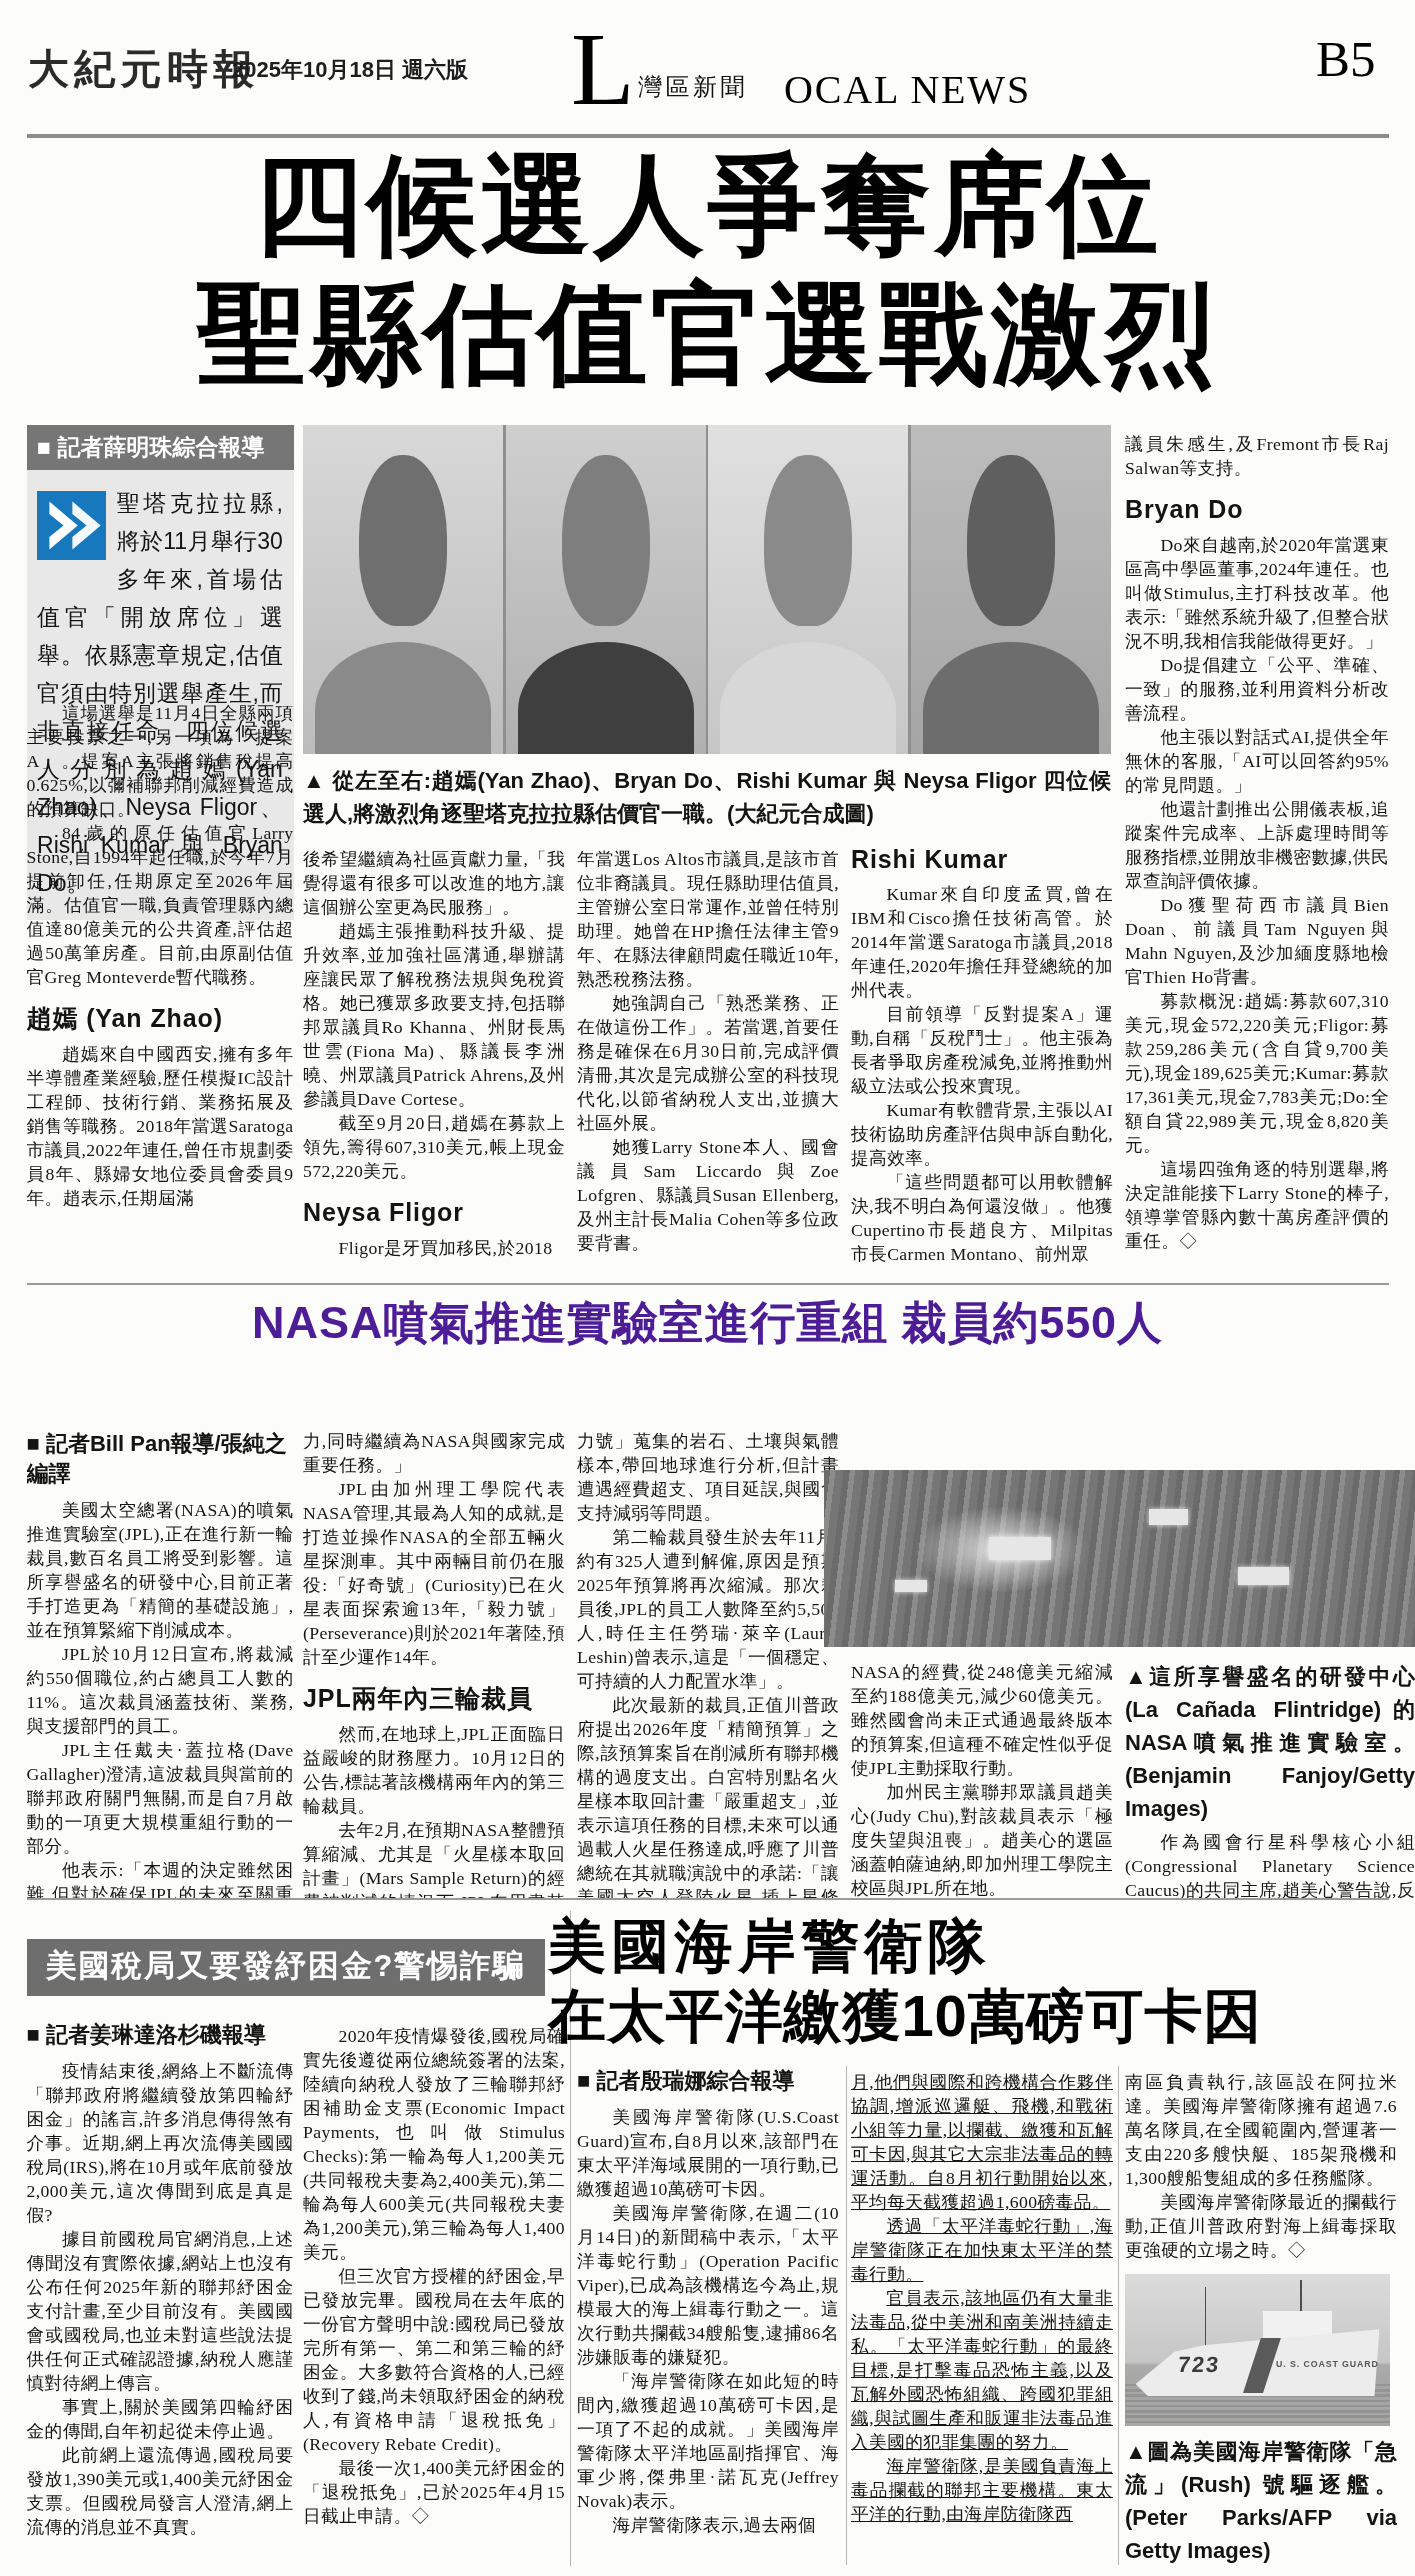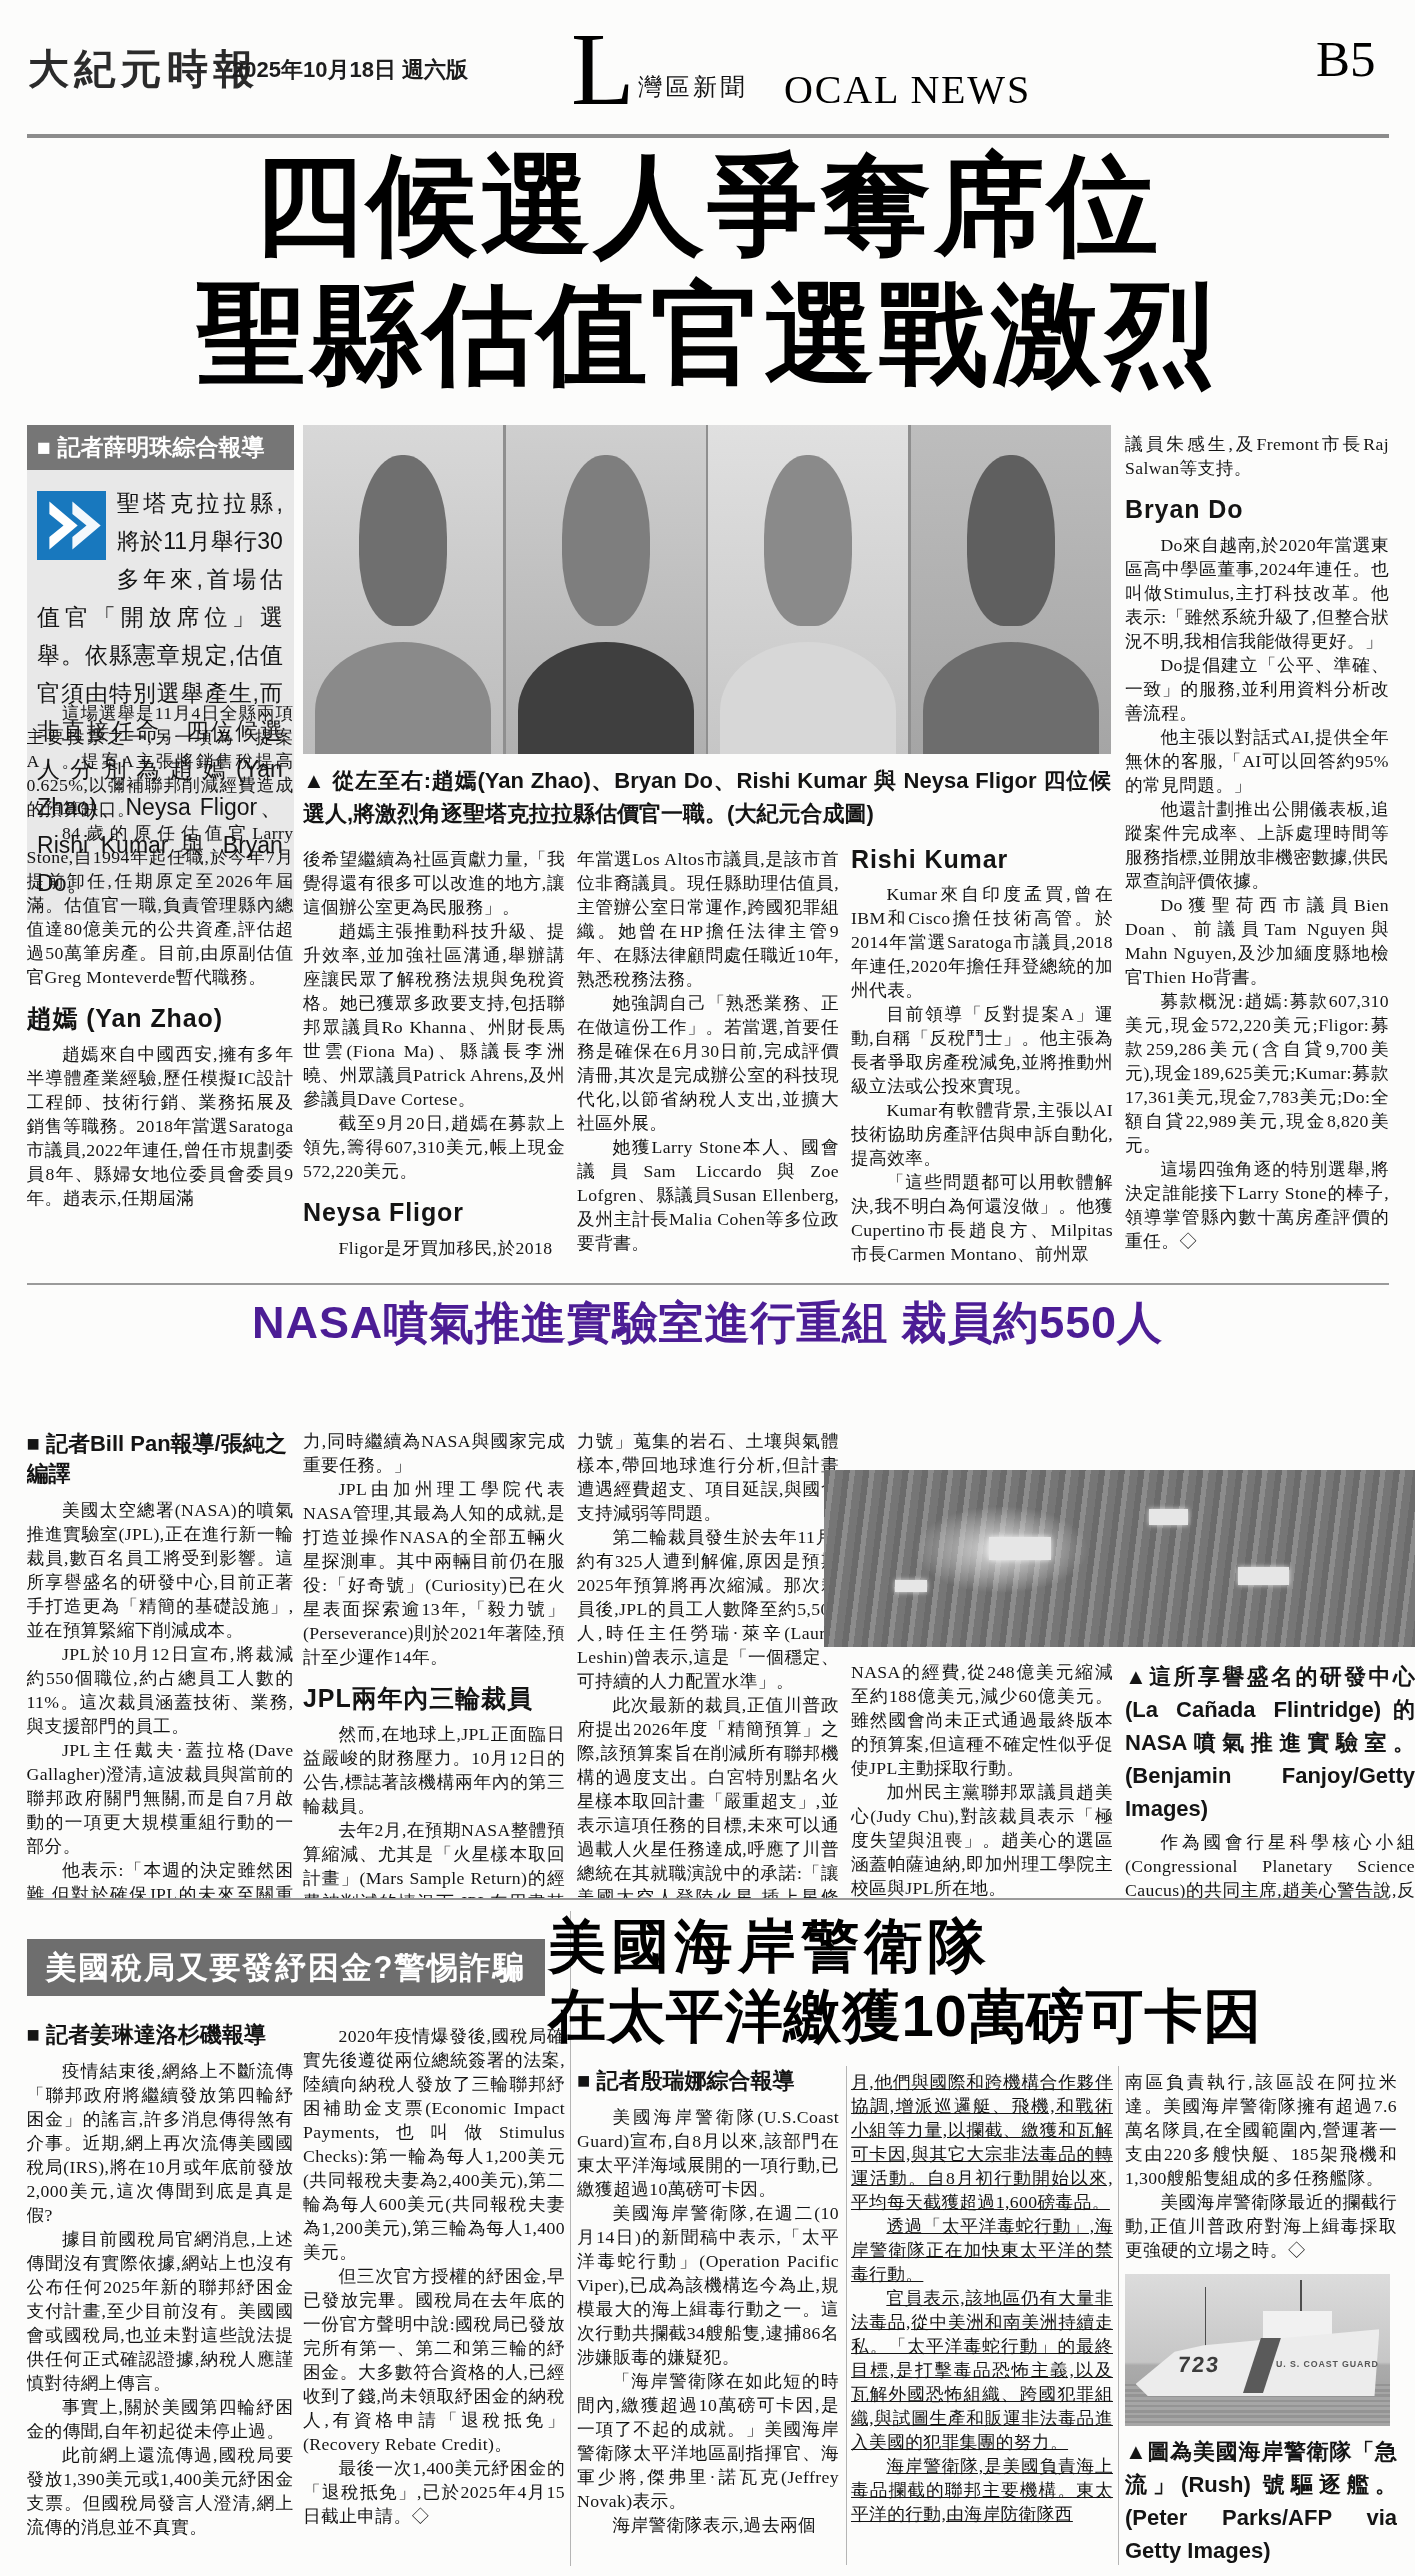--- a/index.html
+++ b/index.html
@@ -62,21 +62,21 @@
             font-weight:bold;font-size:45px;letter-spacing:0.9px;color:#4c1d95;}
   .jplimg{left:824px;top:1470px;width:591px;height:177px;overflow:hidden;
       background:
         radial-gradient(ellipse 124px 62px at 30% 45%, rgba(235,235,235,.9), rgba(235,235,235,0) 70%),
         repeating-linear-gradient(97deg,#6b6b6b 0 6.2px,#8c8c8c 6.2px 11.5px,#767676 11.5px 19.5px),
         repeating-linear-gradient(8deg,#707070 0 8px,#868686 8px 16px);}
   .jplimg .bld{position:absolute;background:#e6e6e6;box-shadow:0 0 5.3px rgba(255,255,255,.8);}
 
   
   .taxbar{left:26.5px;top:1939px;width:518px;height:57px;background:#6e6e6e;color:#fff;
-          font-family:Liberation Sans, sans-serif;font-weight:bold;font-size:31px;line-height:57px;
+          font-family:Liberation Mono, monospace;font-weight:bold;font-size:31px;line-height:57px;
           text-align:center;letter-spacing:1.8px;}
 
   
   .cghead{left:548px;top:1911px;width:867px;text-align:left;font-family:"Liberation Sans",sans-serif;
           font-weight:bold;color:#000;}
   .cghead .l1{font-size:58px;line-height:69px;letter-spacing:5.3px;}
   .cghead .l2{font-size:58px;line-height:71px;letter-spacing:0.9px;}
 
   .shipimg{position:relative;width:265px;height:152px;margin:12.4px 0 8.8px;overflow:hidden;
            background:linear-gradient(#dcdcdc,#c6c6c6 58%,#ababab 60%,#9b9b9b);}
@@ -154,21 +154,21 @@
     <p class="body">趙嫣來自中國西安,擁有多年半導體產業經驗,歷任模擬IC設計工程師、技術行銷、業務拓展及銷售等職務。2018年當選Saratoga市議員,2022年連任,曾任市規劃委員8年、縣婦女地位委員會委員9年。趙表示,任期屆滿</p>
   </div>
   <div class="col" style="left:303px;top:847px;width:262px;height:435px;">
     <p class="body ni">後希望繼續為社區貢獻力量,「我覺得還有很多可以改進的地方,讓這個辦公室更為民服務」。</p>
     <p class="body">趙嫣主張推動科技升級、提升效率,並加強社區溝通,舉辦講座讓民眾了解稅務法規與免稅資格。她已獲眾多政要支持,包括聯邦眾議員Ro Khanna、州財長馬世雲(Fiona Ma)、縣議長李洲曉、州眾議員Patrick Ahrens,及州參議員Dave Cortese。</p>
     <p class="body">截至9月20日,趙嫣在募款上領先,籌得607,310美元,帳上現金572,220美元。</p>
     <div class="subhead">Neysa Fligor</div>
     <p class="body">Fligor是牙買加移民,於2018</p>
   </div>
   <div class="col" style="left:577px;top:847px;width:262px;height:435px;">
-    <p class="body ni">年當選Los Altos市議員,是該市首位非裔議員。現任縣助理估值員,主管辦公室日常運作,跨國犯罪組織。她曾在HP擔任法律主管9年、在縣法律顧問處任職近10年,熟悉稅務法務。</p>
+    <p class="body ni">年當選Los Altos市議員,是該市首位非裔議員。現任縣助理估值員,主管辦公室日常運作,並曾任特別助理。她曾在HP擔任法律主管9年、在縣法律顧問處任職近10年,熟悉稅務法務。</p>
     <p class="body">她強調自己「熟悉業務、正在做這份工作」。若當選,首要任務是確保在6月30日前,完成評價清冊,其次是完成辦公室的科技現代化,以節省納稅人支出,並擴大社區外展。</p>
     <p class="body">她獲Larry Stone本人、國會議員Sam Liccardo與Zoe Lofgren、縣議員Susan Ellenberg,及州主計長Malia Cohen等多位政要背書。</p>
   </div>
   <div class="col" style="left:851px;top:840px;width:262px;height:442px;">
     <div class="subhead" style="margin-top:3.5px;">Rishi Kumar</div>
     <p class="body">Kumar來自印度孟買,曾在IBM和Cisco擔任技術高管。於2014年當選Saratoga市議員,2018年連任,2020年擔任拜登總統的加州代表。</p>
     <p class="body">目前領導「反對提案A」運動,自稱「反稅鬥士」。他主張為長者爭取房產稅減免,並將推動州級立法或公投來實現。</p>
     <p class="body">Kumar有軟體背景,主張以AI技術協助房產評估與申訴自動化,提高效率。</p>
     <p class="body">「這些問題都可以用軟體解決,我不明白為何還沒做」。他獲Cupertino市長趙良方、Milpitas市長Carmen Montano、前州眾</p>
   </div>

